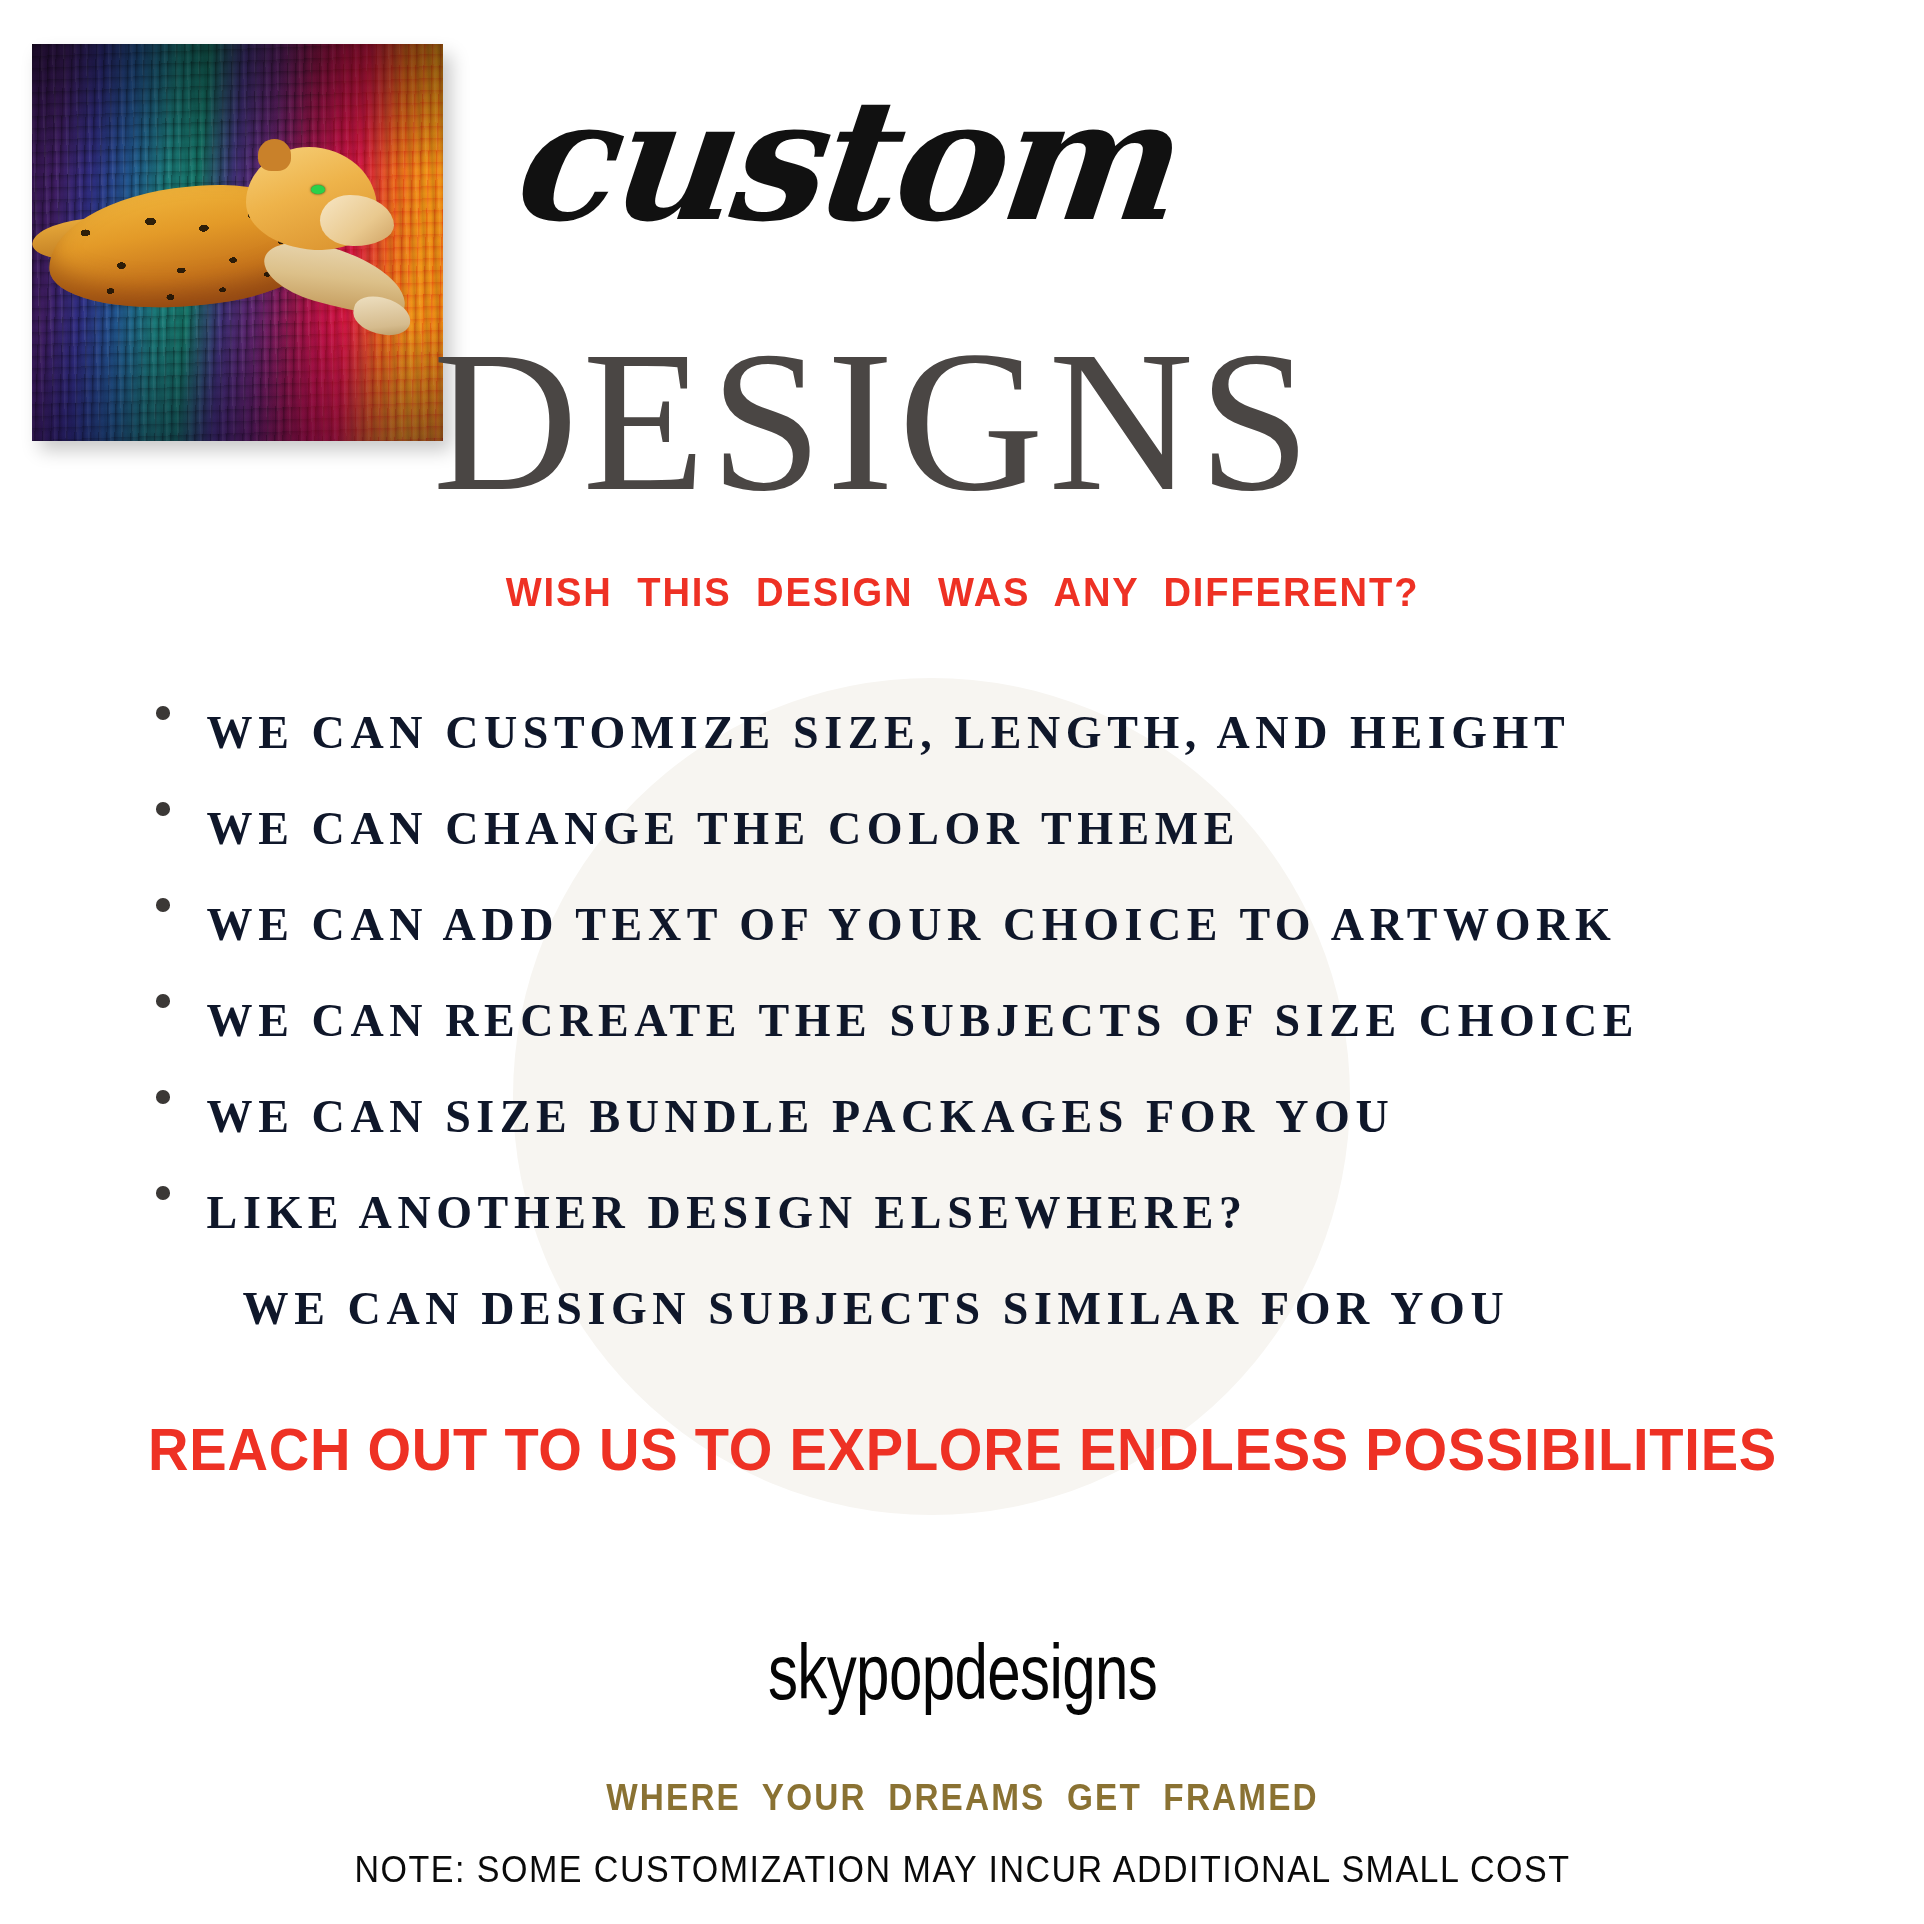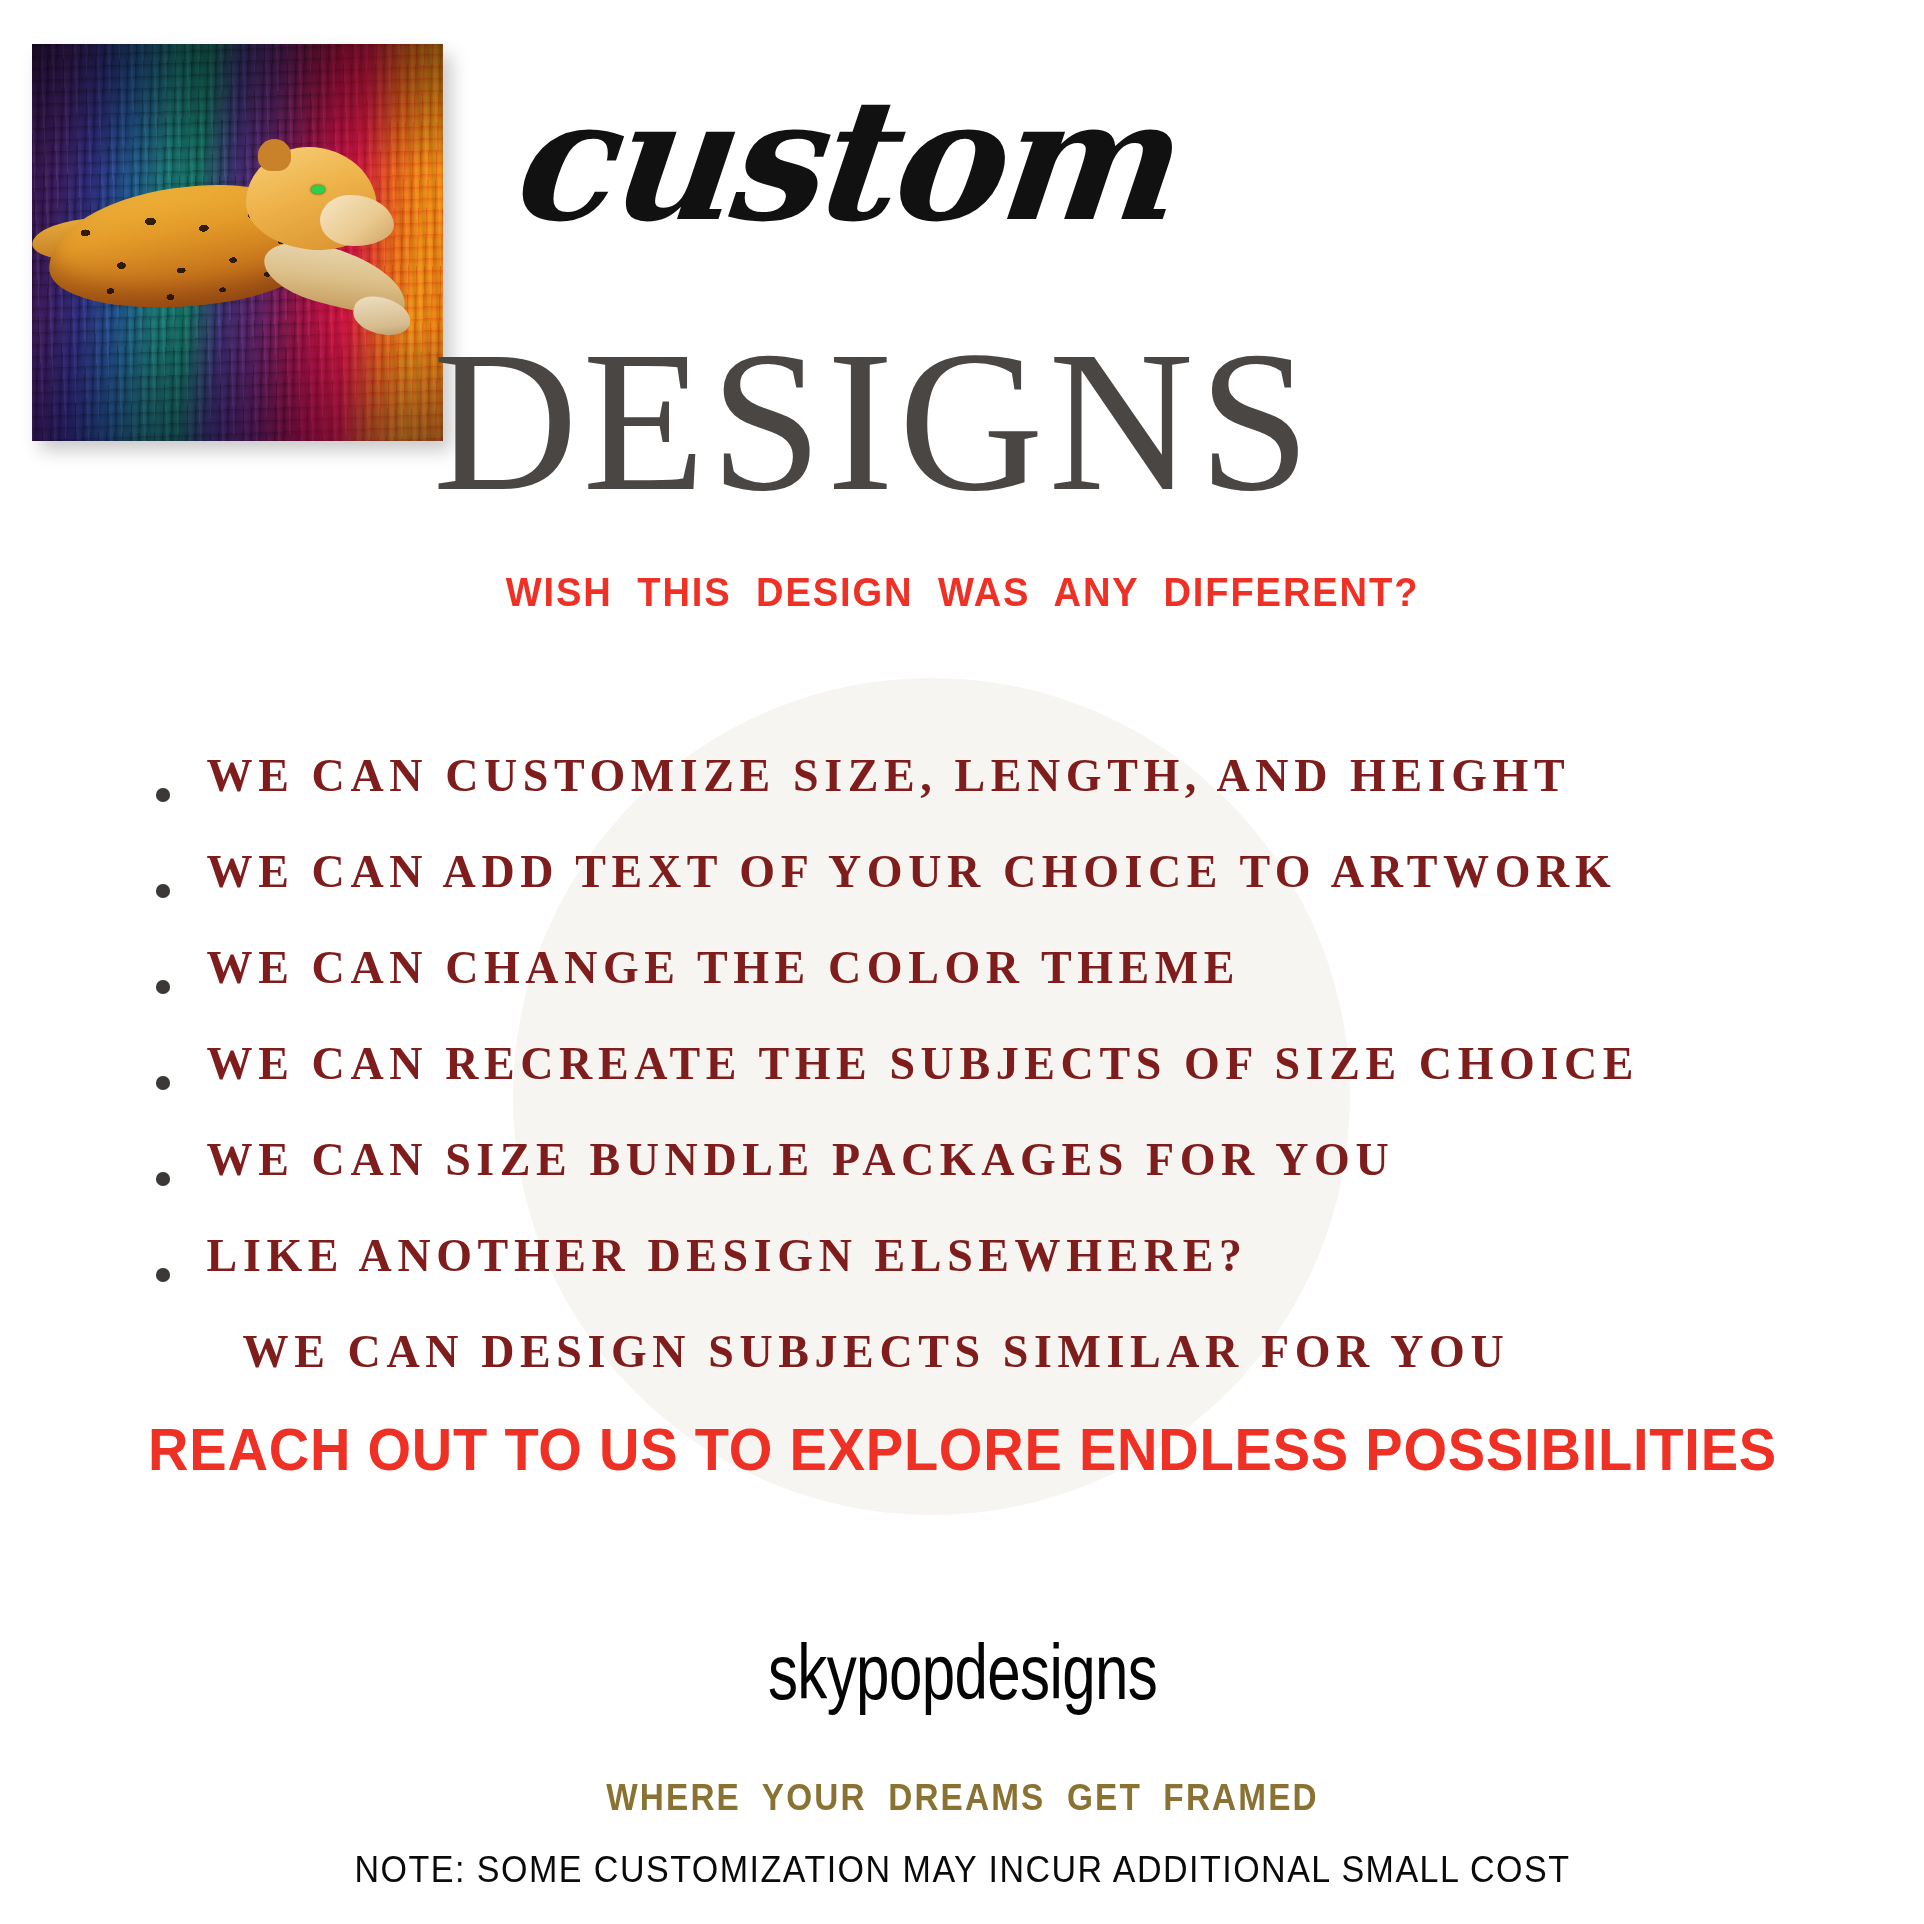--- a/index.html
+++ b/index.html
@@ -227,25 +227,25 @@
     width: 1684px;
     margin: 0;
     padding: 0;
     list-style: none;
     z-index: 3;
   }
   #features-list li {
     position: relative;
     height: 96px;
     display: flex;
-    align-items: flex-end;
+    align-items: flex-start;
     font-family: "Liberation Serif", serif;
     font-weight: 700;
     font-size: 46px;
-    color: #7f1d1d;
+    color: #0f172a;
     letter-spacing: 5.6px;
   }
   #features-list li .bullet-dot {
     display: inline-block;
     width: 13.6px;
     height: 13.6px;
     border-radius: 50%;
     background: #3b3836;
     margin-right: 37px;
     flex: 0 0 auto;
@@ -344,28 +344,28 @@
 
   <div id="subtitle-question">WISH THIS DESIGN WAS ANY DIFFERENT?</div>
 
   <ul id="features-list">
     <li>
       <span class="bullet-dot"></span>
       <span>WE CAN CUSTOMIZE SIZE, LENGTH, AND HEIGHT</span>
     </li>
     <li>
       <span class="bullet-dot"></span>
+      <span>WE CAN CHANGE THE COLOR THEME</span>
+    </li>
+    <li>
+      <span class="bullet-dot"></span>
       <span>WE CAN ADD TEXT OF YOUR CHOICE TO ARTWORK</span>
     </li>
     <li>
       <span class="bullet-dot"></span>
-      <span>WE CAN CHANGE THE COLOR THEME</span>
-    </li>
-    <li>
-      <span class="bullet-dot"></span>
       <span>WE CAN RECREATE THE SUBJECTS OF SIZE CHOICE</span>
     </li>
     <li>
       <span class="bullet-dot"></span>
       <span>WE CAN SIZE BUNDLE PACKAGES FOR YOU</span>
     </li>
     <li>
       <span class="bullet-dot"></span>
       <span>LIKE ANOTHER DESIGN ELSEWHERE?</span>
     </li>

